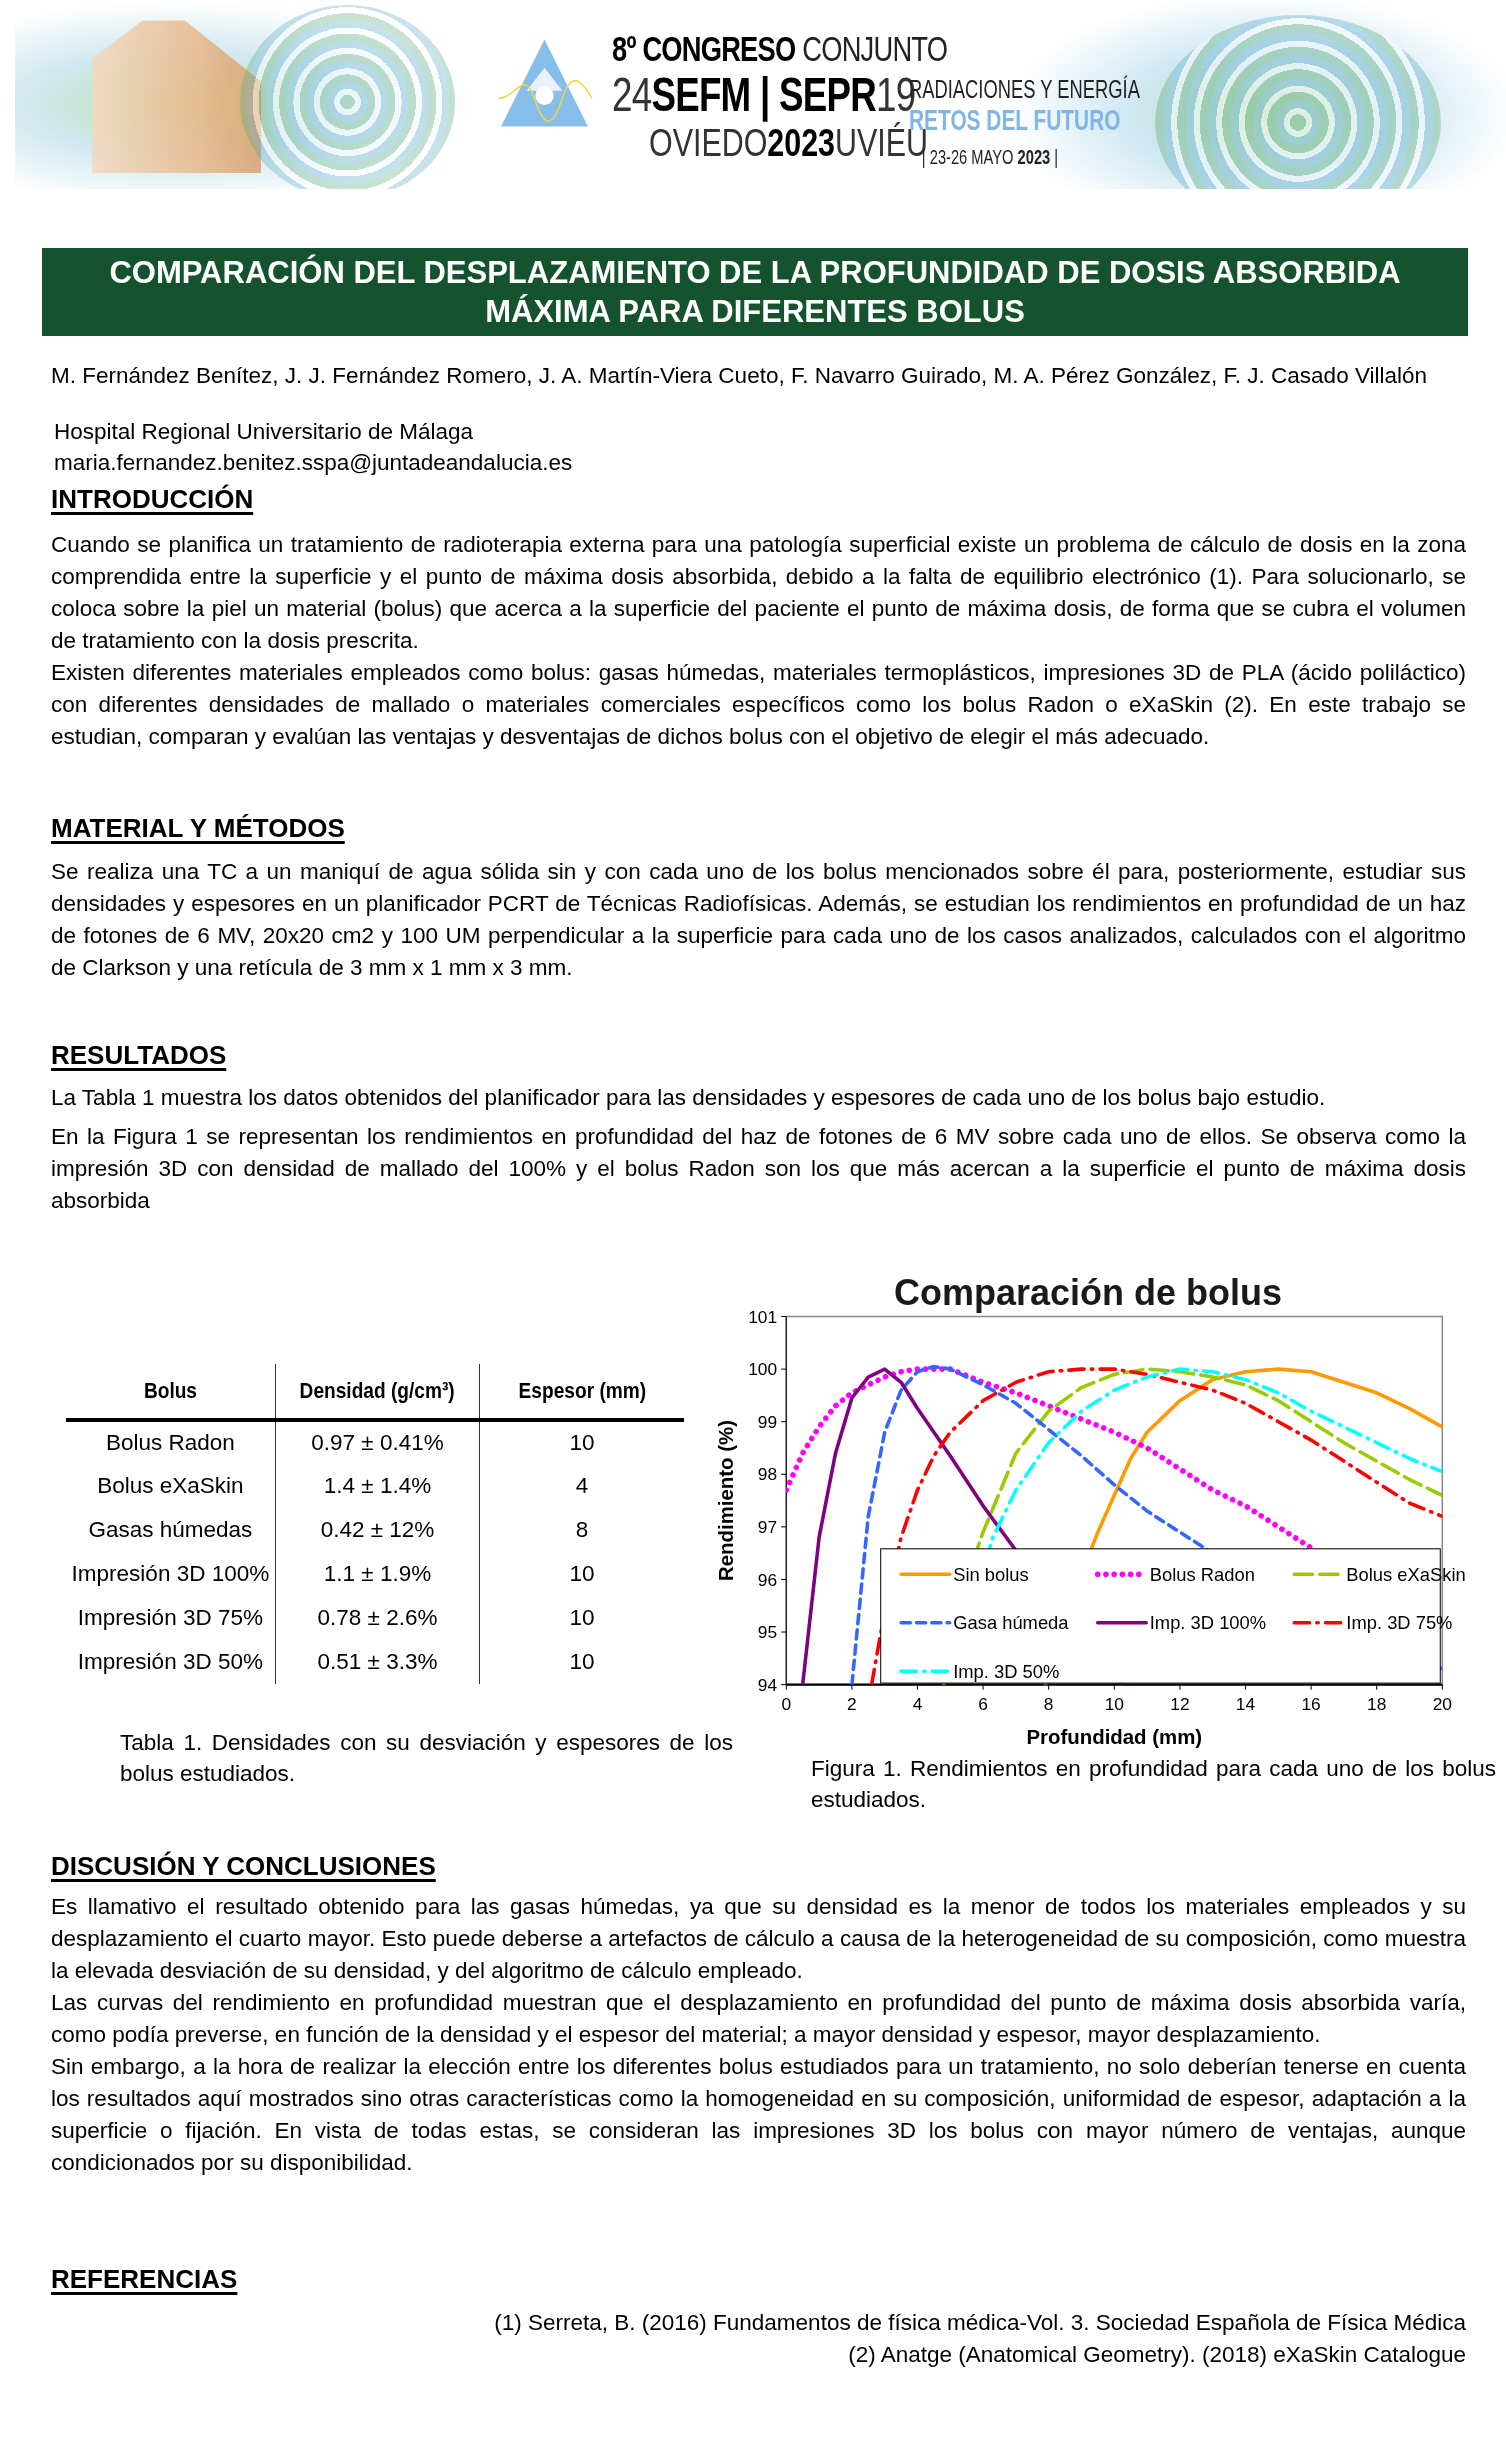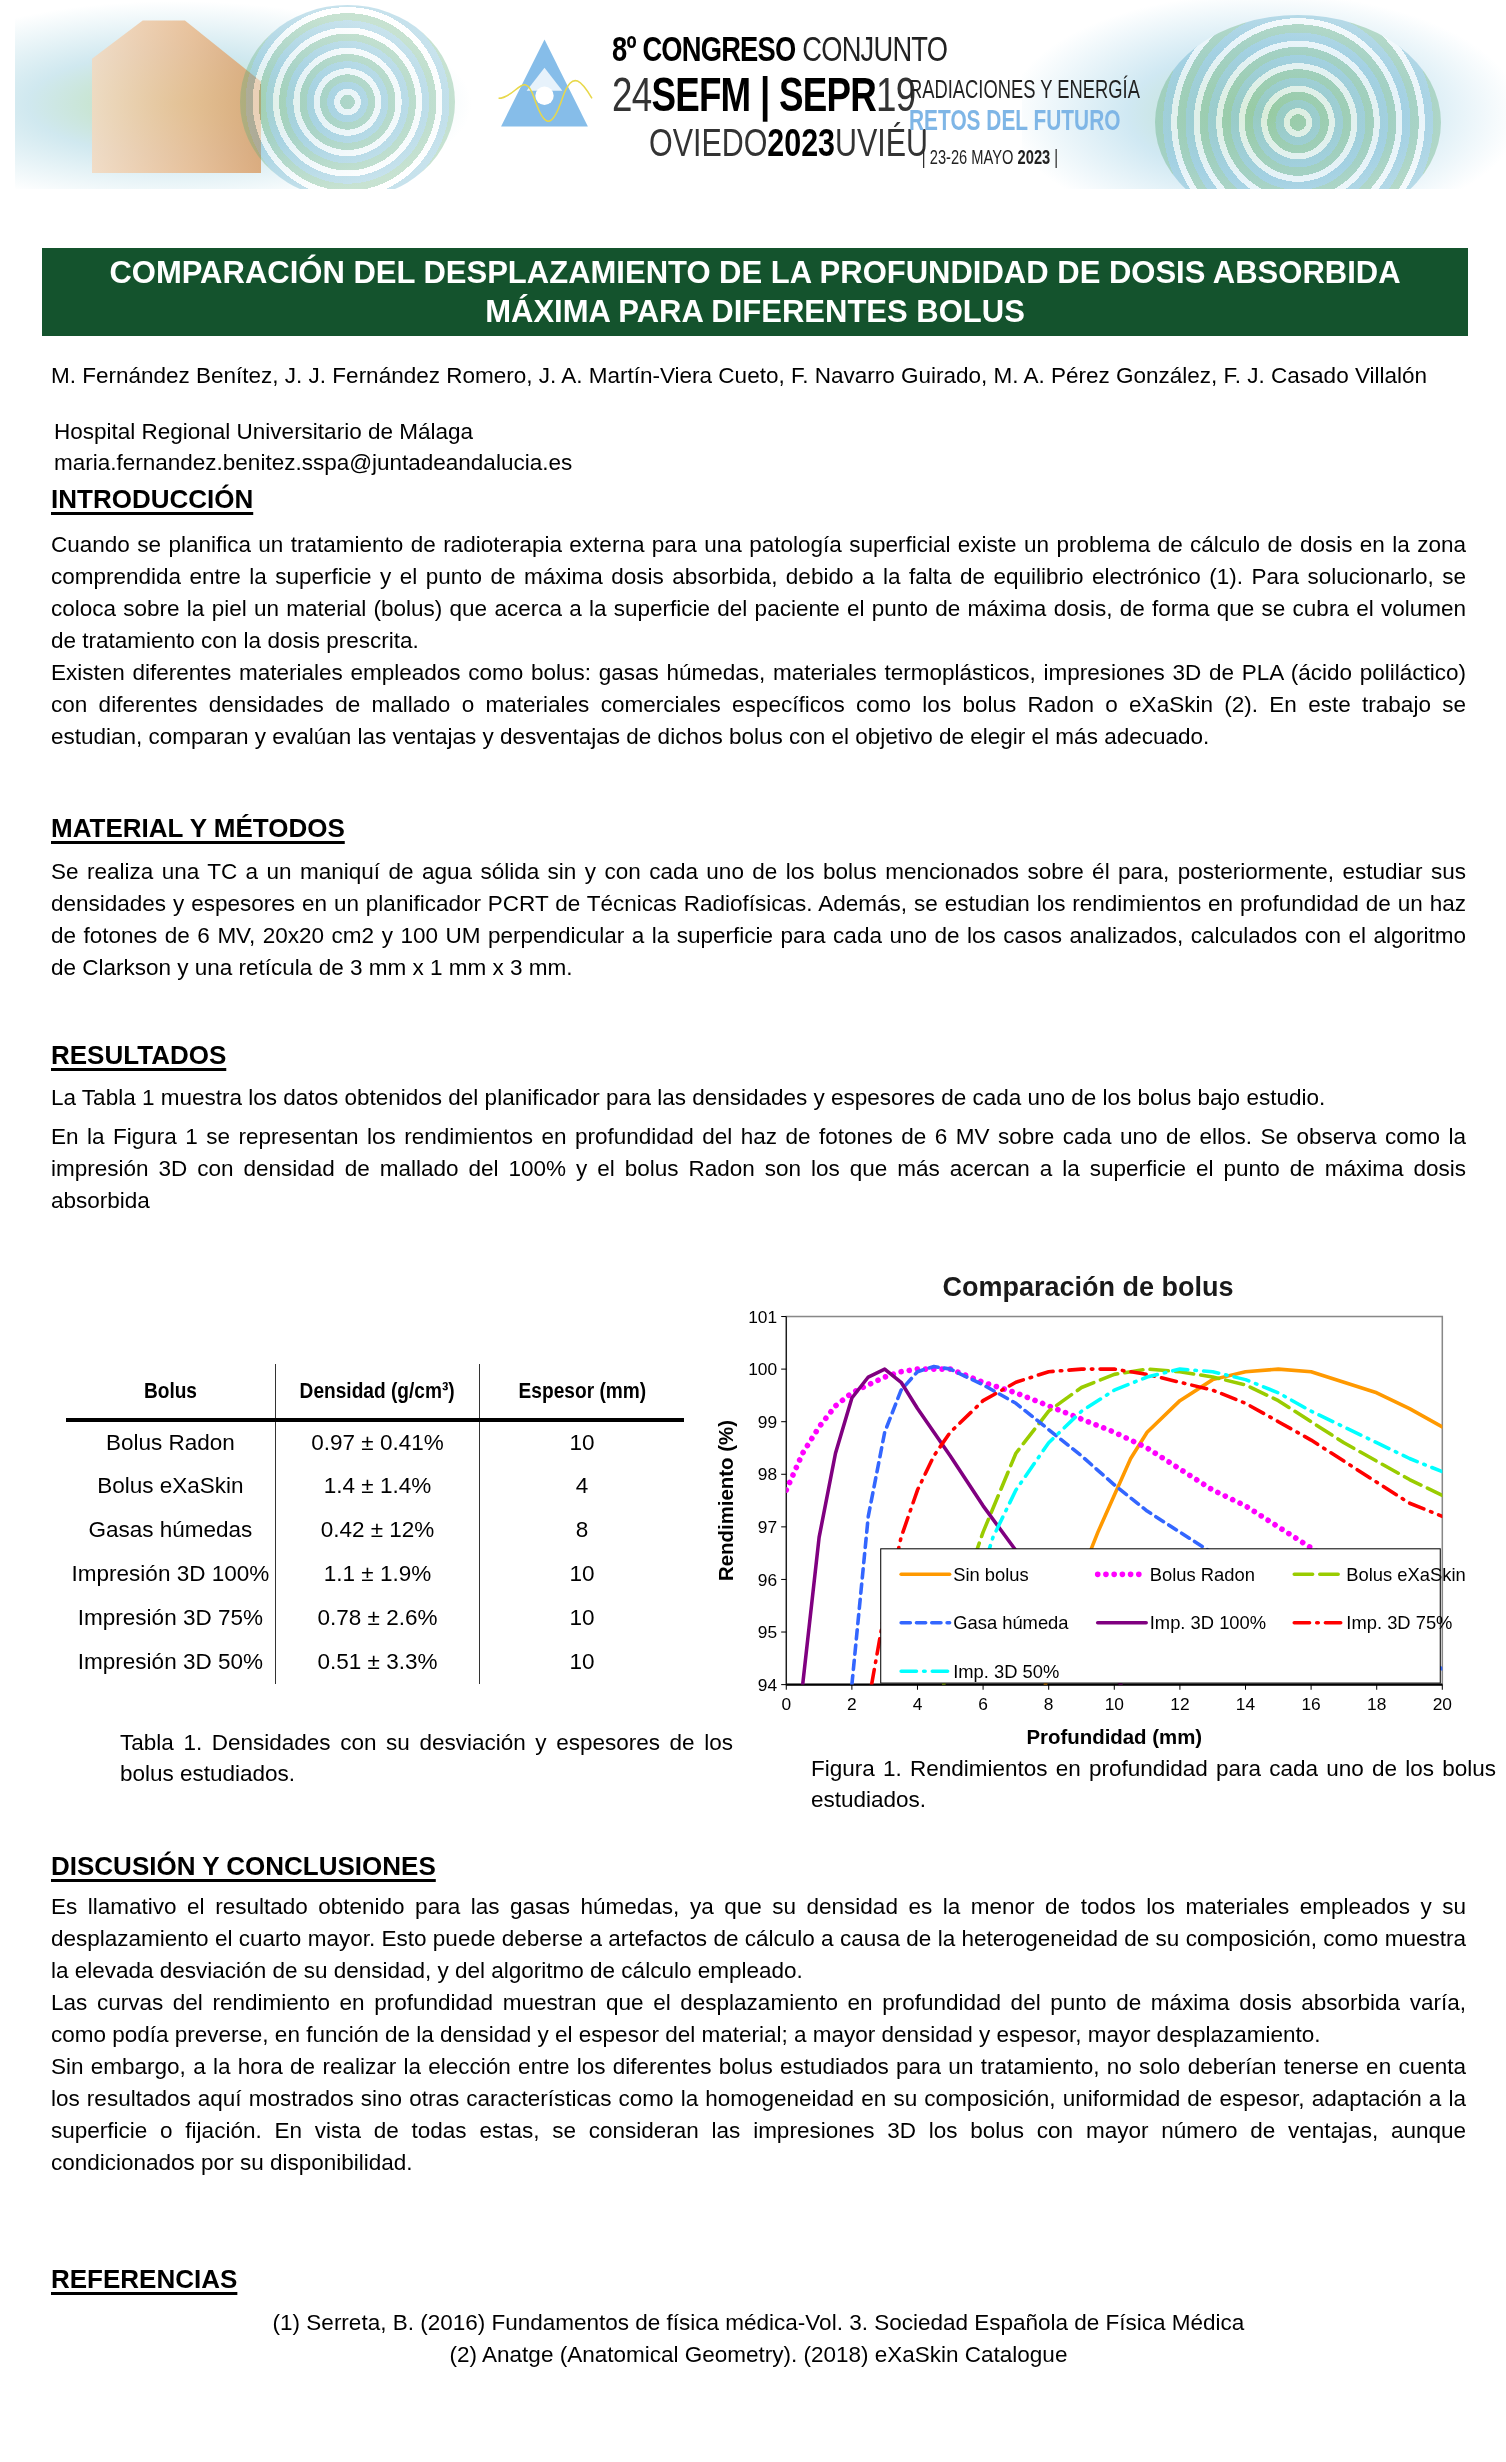--- a/index.html
+++ b/index.html
@@ -55,21 +55,21 @@
   table.bolus th { font-size: 22.5px; font-weight: 700; height: 56px; border-bottom: 4.1px solid #000; text-align: center; transform: scaleX(0.85); }
   table.bolus td { font-size: 22.5px; height: 44px; text-align: center; }
   table.bolus th + th, table.bolus td + td { border-left: 1px solid #333; }
   table.bolus .c1 { width: 209px; } table.bolus .c2 { width: 204px; } table.bolus .c3 { width: 204px; }
 
   .caption { position: absolute; font-size: 22.5px; line-height: 31px; text-align: justify; margin-left: 45px; }
 
   
   .chart { position: absolute; left: 705px; top: 1267px; width: 766px; height: 485px; }
   .chart svg { width: 766px; height: 485px; }
-  .chart-title { position: absolute; left: 0; width: 766px; top: 5.1px; text-align: center; font-size: 27px; font-weight: 700; color: #1a1a1a; }
+  .chart-title { position: absolute; left: 0; width: 766px; top: 5.1px; text-align: center; font-size: 36px; font-weight: 700; color: #1a1a1a; }
 </style>
 </head>
 <body>
 
 <div class="banner">
   <div class="deco-left"></div>
   <div class="church"></div>
   <div class="rose-left"></div>
   <div class="deco-right"></div>
   <div class="rose-right"></div>
@@ -240,17 +240,17 @@
 <div class="caption" style="left:766px; top:1753px; width:685px;">Figura 1. Rendimientos en profundidad para cada uno de los bolus estudiados.</div>
 
 <div class="section-h" style="top:1851px;">DISCUSIÓN Y CONCLUSIONES</div>
 <div class="para" style="top:1891px;">
   <p>Es llamativo el resultado obtenido para las gasas húmedas, ya que su densidad es la menor de todos los materiales empleados y su desplazamiento el cuarto mayor. Esto puede deberse a artefactos de cálculo a causa de la heterogeneidad de su composición, como muestra la elevada desviación de su densidad, y del algoritmo de cálculo empleado.</p>
   <p>Las curvas del rendimiento en profundidad muestran que el desplazamiento en profundidad del punto de máxima dosis absorbida varía, como podía preverse, en función de la densidad y el espesor del material; a mayor densidad y espesor, mayor desplazamiento.</p>
   <p>Sin embargo, a la hora de realizar la elección entre los diferentes bolus estudiados para un tratamiento, no solo deberían tenerse en cuenta los resultados aquí mostrados sino otras características como la homogeneidad en su composición, uniformidad de espesor, adaptación a la superficie o fijación. En vista de todas estas, se consideran las impresiones 3D los bolus con mayor número de ventajas, aunque condicionados por su disponibilidad.</p>
 </div>
 
 <div class="section-h" style="top:2264px;">REFERENCIAS</div>
-<div class="para" style="top:2307px; text-align:center;">
+<div class="para" style="top:2307px; text-align:right;">
   <div>(1) Serreta, B. (2016) Fundamentos de física médica-Vol. 3. Sociedad Española de Física Médica</div>
   <div>(2)  Anatge (Anatomical Geometry). (2018) eXaSkin Catalogue</div>
 </div>
 
 
 </body></html>

